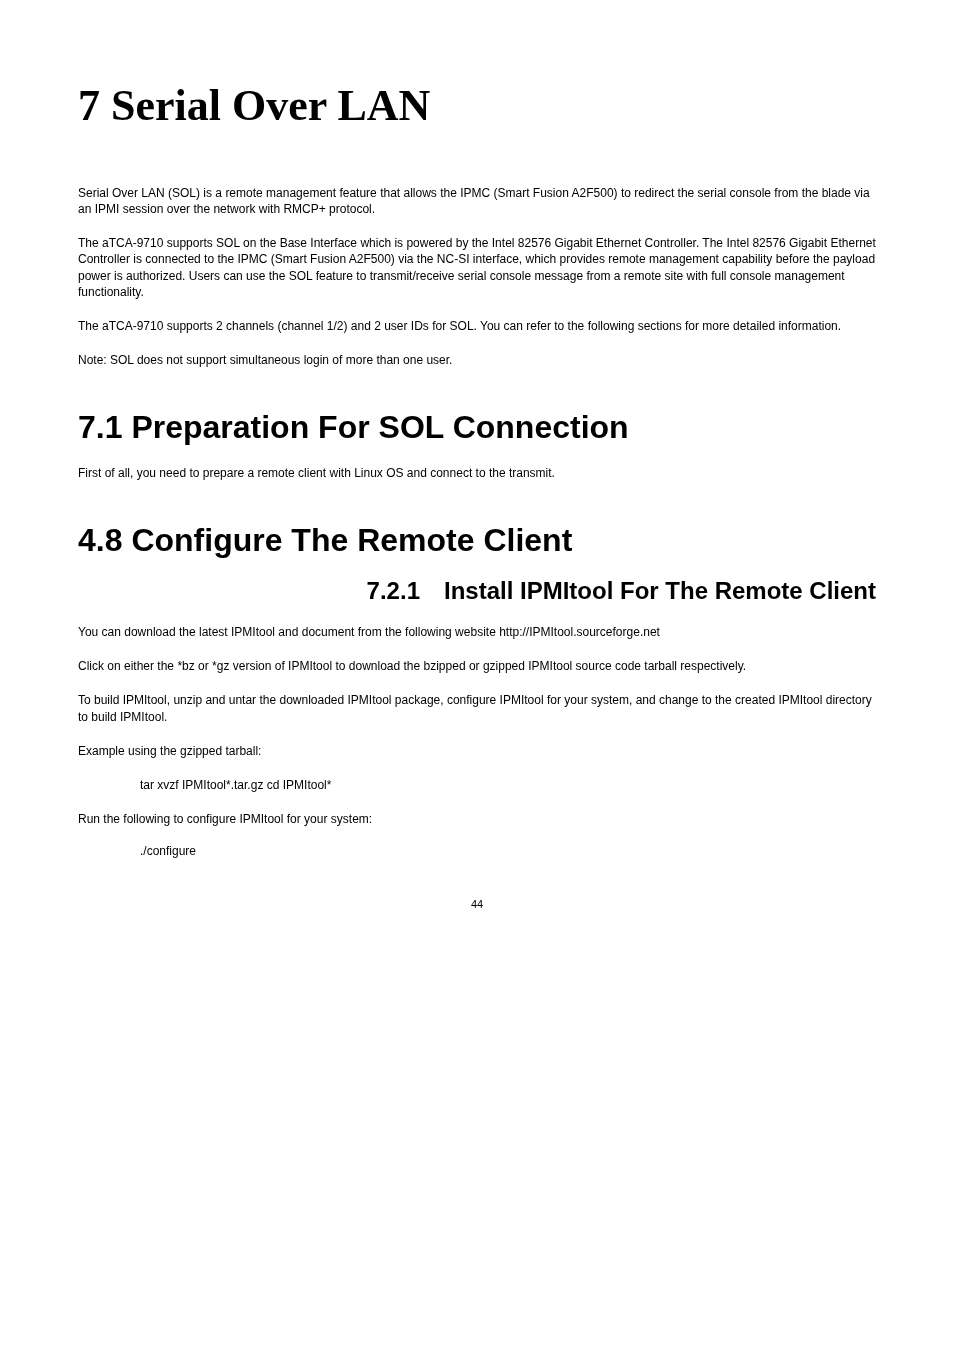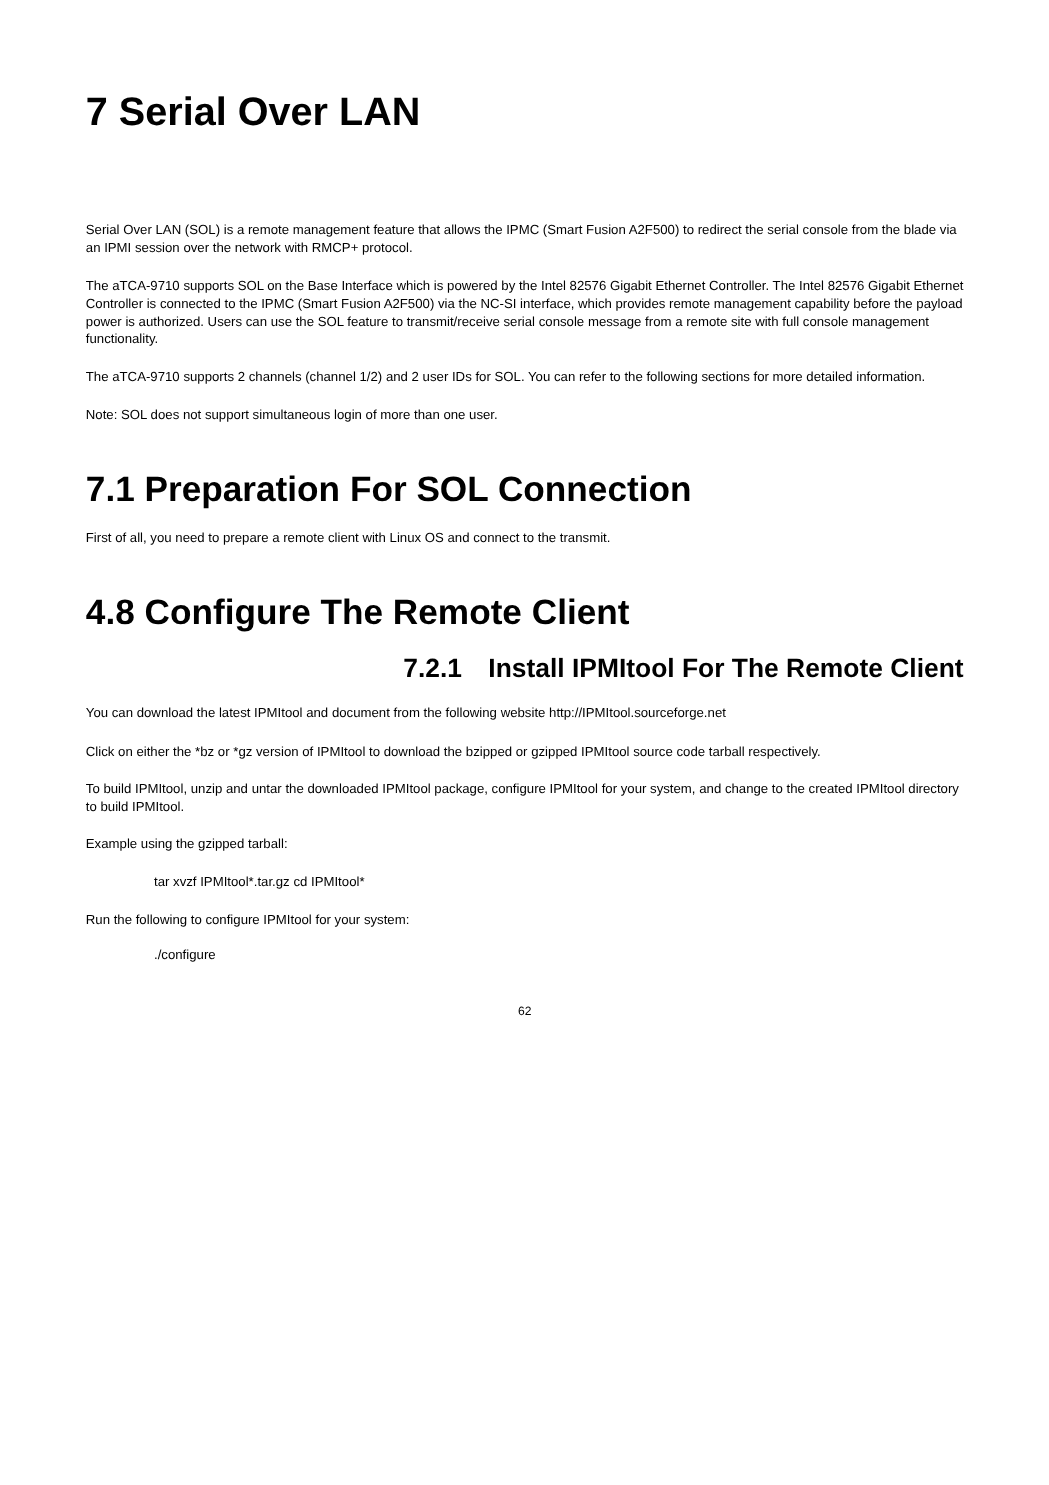--- a/index.html
+++ b/index.html
@@ -5,24 +5,25 @@
   body {
     font-family: Arial, Helvetica, sans-serif;
     background: #ffffff;
     margin: 0;
     padding: 80px 78px 40px 78px;
     width: 954px;
     box-sizing: border-box;
     color: #000000;
   }
   h1 {
-    font-size: 36px;
+    font-size: 44px;
     font-weight: bold;
-    margin: 0 0 78px 0;
+    margin: 0 0 52px 0;
     line-height: 1.2;
+    font-family: Liberation Serif, serif;
   }
   h2 {
     font-size: 32px;
     font-weight: bold;
     margin: 40px 0 18px 0;
     line-height: 1.2;
   }
   h3 {
     font-size: 24px;
     font-weight: bold;
@@ -62,13 +63,13 @@
 
 <h3>7.2.1 Install IPMItool For The Remote Client</h3>
 <p>You can download the latest IPMItool and document from the following website http://IPMItool.sourceforge.net</p>
 <p>Click on either the *bz or *gz version of IPMItool to download the bzipped or gzipped IPMItool source code tarball respectively.</p>
 <p>To build IPMItool, unzip and untar the downloaded IPMItool package, configure IPMItool for your system, and change to the created IPMItool directory to build IPMItool.</p>
 <p>Example using the gzipped tarball:</p>
 <p class="indent">tar xvzf IPMItool*.tar.gz  cd IPMItool*</p>
 <p style="margin-bottom:16px">Run the following to configure IPMItool for your system:</p>
 <p class="indent">./configure</p>
 
-<div class="page-num">62</div>
+<div class="page-num">44</div>
 
 </body></html>

